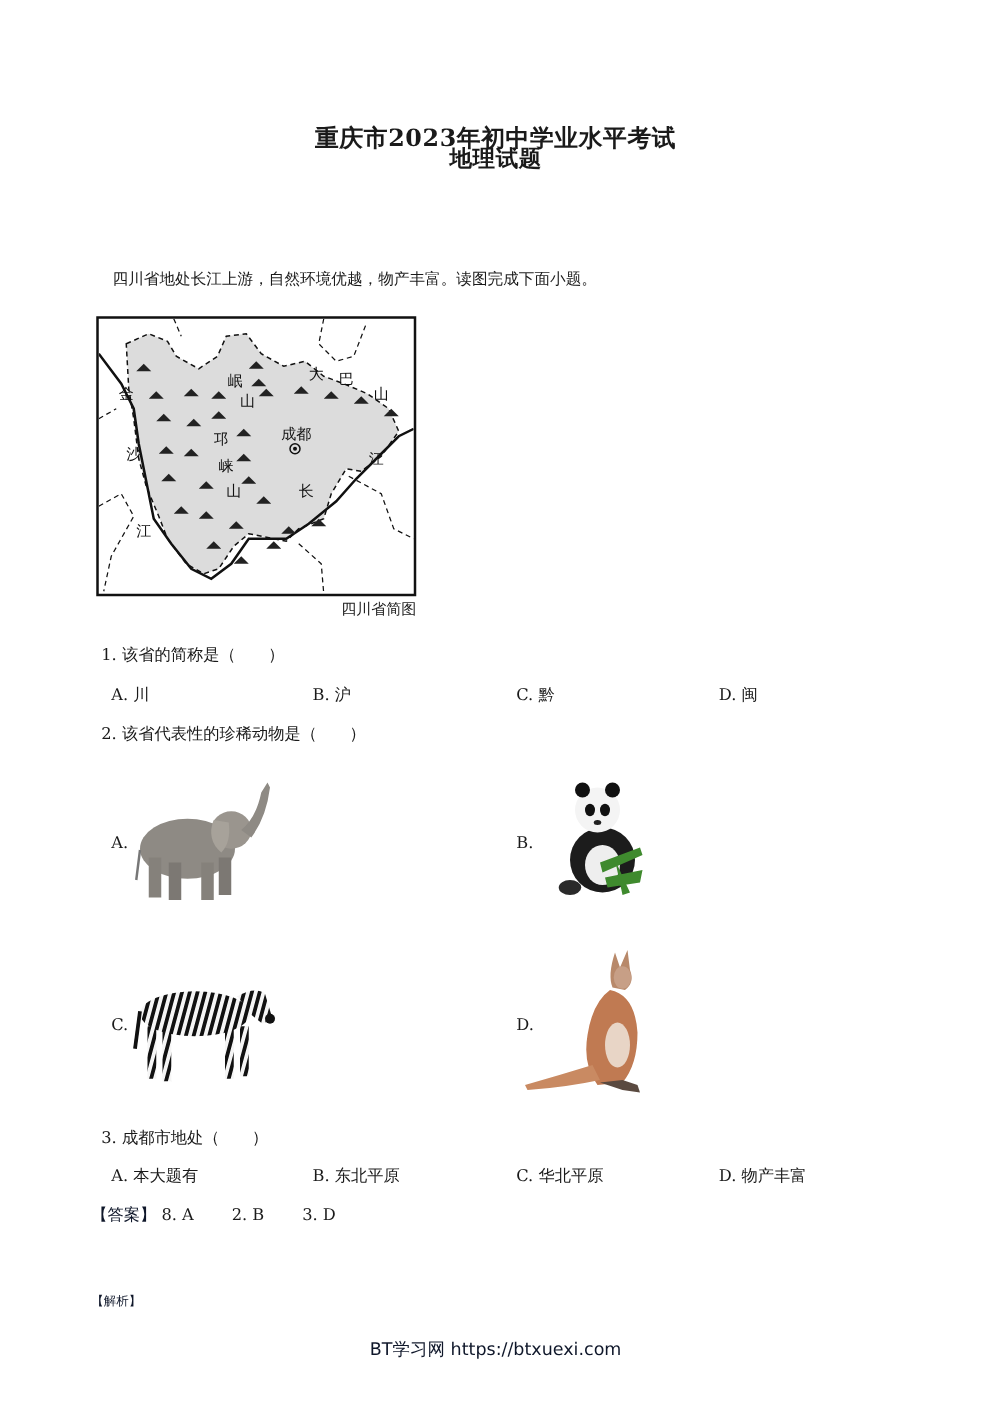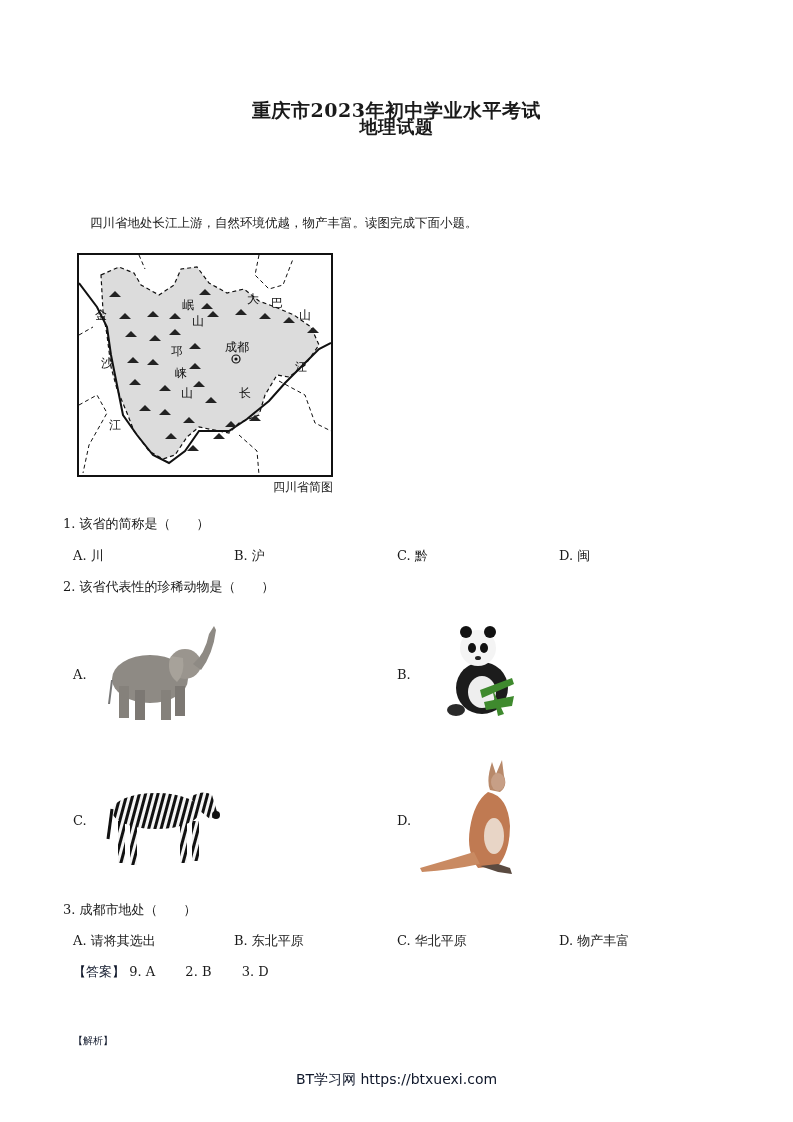--- a/index.html
+++ b/index.html
@@ -9,22 +9,22 @@
   }
   .abs { position: absolute; }
   .title {
     left: 0; width: 793px; text-align: center; font-weight: bold;
     font-size: 19px; letter-spacing: 0.5px;
   }
   .section {
     left: 72px; width: 650px; font-weight: bold; font-size: 15.5px; line-height: 33px;
   }
   .intro { left: 90px; font-size: 12.5px; }
-  .q { left: 63px; font-size: 13px; text-align: center; }
-  .opt { font-size: 13px; }
+  .q { left: 81px; font-size: 13px; text-align: center; }
+  .opt { font-size: 13px; margin-left: 16px; }
   .map-box {
     left: 77px; top: 253px; width: 252px; height: 220px;
     border: 2px solid #111; background: #fff; overflow: hidden;
   }
   .map-caption { left: 77px; width: 256px; top: 479px; text-align: right; font-size: 12px;
     font-family: "DejaVu Sans", sans-serif; }
   .answer-tag { color: #0f172a; }
   .answer { left: 73px; top: 963px; font-size: 13px; }
   .analysis { left: 73px; top: 994px; font-size: 10px; margin-top: 40px; }
   .footer { left: 0; width: 793px; top: 1071px; text-align: center; font-size: 14px;
@@ -157,28 +157,28 @@
 <svg class="pic" style="left:418px;top:756px;" width="105" height="120" viewBox="0 0 105 120">
   <path d="M74,6 L78,18 L84,4 L86,20 Q90,30 82,36 L72,34 Q68,24 74,6 Z" fill="#b8896a"></path>
   <ellipse cx="80" cy="26" rx="7" ry="9" fill="#c79f86"></ellipse>
   <path d="M70,36 Q90,40 92,70 Q92,96 80,110 L60,112 Q48,96 52,72 Q56,46 70,36 Z" fill="#c07a52"></path>
   <ellipse cx="76" cy="80" rx="10" ry="18" fill="#e8d5c6"></ellipse>
   <path d="M56,96 Q30,104 2,112 L4,116 Q34,114 62,108 Z" fill="#c98a62"></path>
   <path d="M62,110 L80,116 L94,118 L92,112 L80,108 Z" fill="#5a4a40"></path>
 </svg>
 
 <div class="abs q" style="top:901px;">3. 成都市地处（　　）</div>
-<div class="abs opt" style="left:73px;top:932px;">A. 请将其选出</div>
+<div class="abs opt" style="left:73px;top:932px;">A. 本大题有</div>
 <div class="abs opt" style="left:234px;top:932px;">B. 东北平原</div>
 <div class="abs opt" style="left:397px;top:932px;">C. 华北平原</div>
 <div class="abs opt" style="left:559px;top:932px;">D. 物产丰富</div>
 
 <div class="abs answer">
   <span class="answer-tag">【答案】</span>
-  <span>9. A</span>
+  <span>8. A</span>
   <span style="display:inline-block;width:22px;"></span>
   <span>2. B</span>
   <span style="display:inline-block;width:22px;"></span>
   <span>3. D</span>
 </div>
 <div class="abs analysis">
   <span class="answer-tag">【解析】</span>
 </div>
 
 <div class="abs footer">BT学习网 https://btxuexi.com</div>

